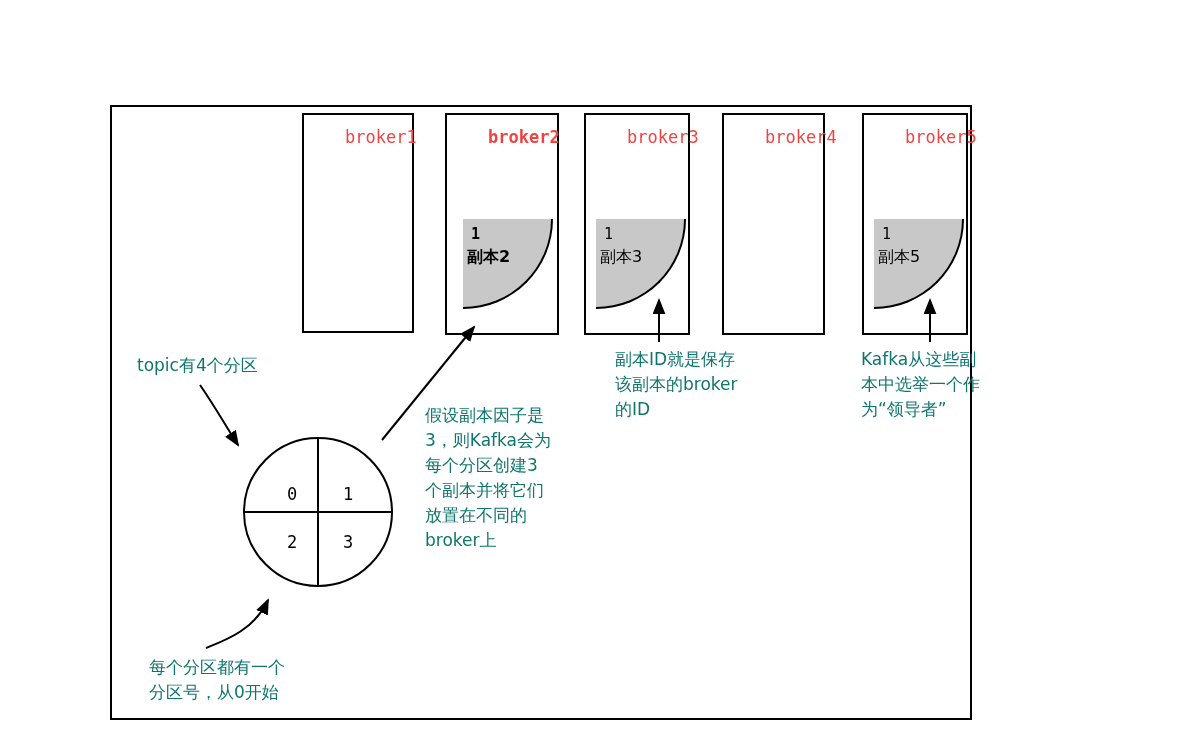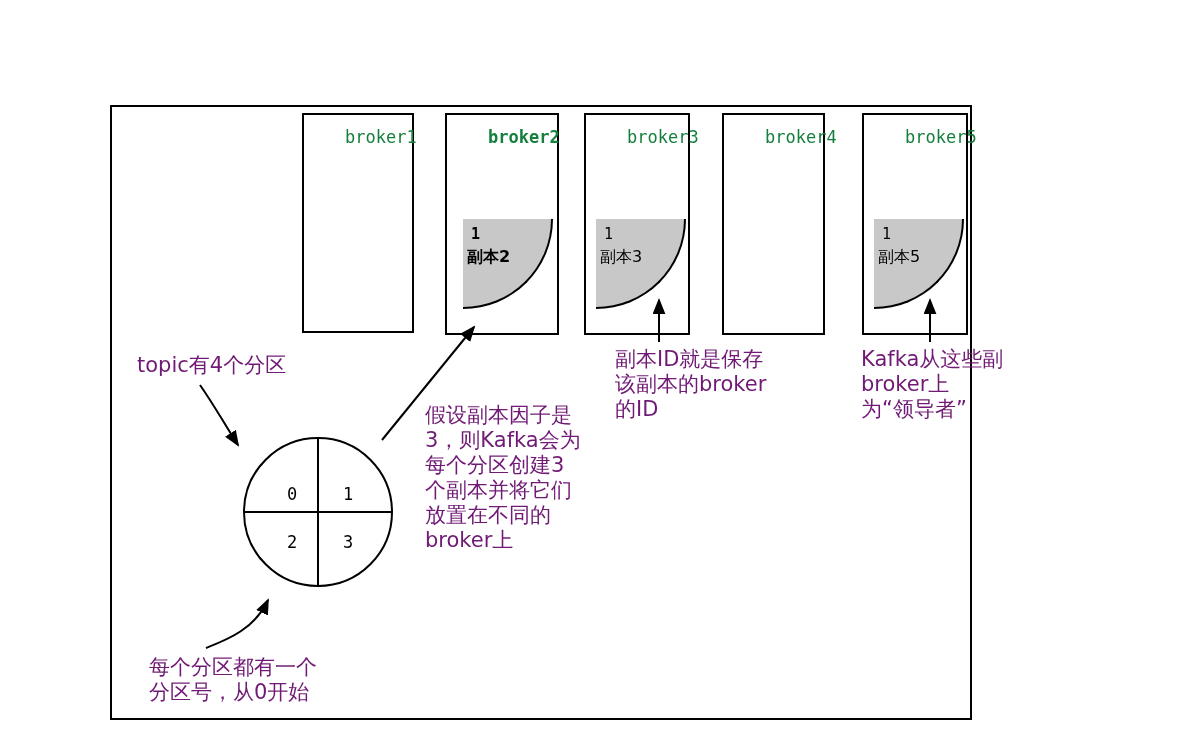--- a/index.html
+++ b/index.html
@@ -44,21 +44,21 @@
   }
   .broker-label {
     position: absolute;
     left: 0;
     right: 0;
     top: 12px;
     text-align: center;
     font-family: "DejaVu Sans Mono", "Liberation Mono", monospace;
     font-size: 17px;
     letter-spacing: 0px;
-    color: #15803d;
+    color: #ef4444;
     padding-left: 41px;
   }
 
   
   .replica {
     position: absolute;
     width: 90px;
     height: 90px;
     background: #c8c8c8;
     border: 2px solid #000;
@@ -124,23 +124,23 @@
     font-size: 17px;
   }
   .q0 { left: 27px; top: 45px; }
   .q1 { left: 83px; top: 45px; }
   .q2 { left: 27px; top: 93px; }
   .q3 { left: 83px; top: 93px; }
 
   
   .note {
     position: absolute;
-    font-size: 21px;
+    font-size: 17px;
     line-height: 25px;
-    color: #701a75;
+    color: #0f766e;
     white-space: pre-line;
     font-family: "DejaVu Sans", "Liberation Sans", sans-serif;
   }
 
   svg.overlay {
     position: absolute;
     left: 0; top: 0;
     width: 1186px;
     height: 756px;
     pointer-events: none;
@@ -204,21 +204,21 @@
 每个分区创建3
 个副本并将它们
 放置在不同的
 broker上</div>
 
   <div class="note" style="left:615px; top:347px;">副本ID就是保存
 该副本的broker
 的ID</div>
 
   <div class="note" style="left:861px; top:347px;">Kafka从这些副
-broker上
+本中选举一个作
 为“领导者”</div>
 
   <svg class="overlay">
     <defs>
       <marker id="arrowhead" markerWidth="9" markerHeight="9" refX="7" refY="3.2" orient="auto">
         <path d="M0,0 L8,3.2 L0,6.4 z" fill="#000"></path>
       </marker>
     </defs>
 
     <path d="M200,385 C214,405 222,420 238,445" stroke="#000" stroke-width="2" fill="none" marker-end="url(#arrowhead)"></path>

